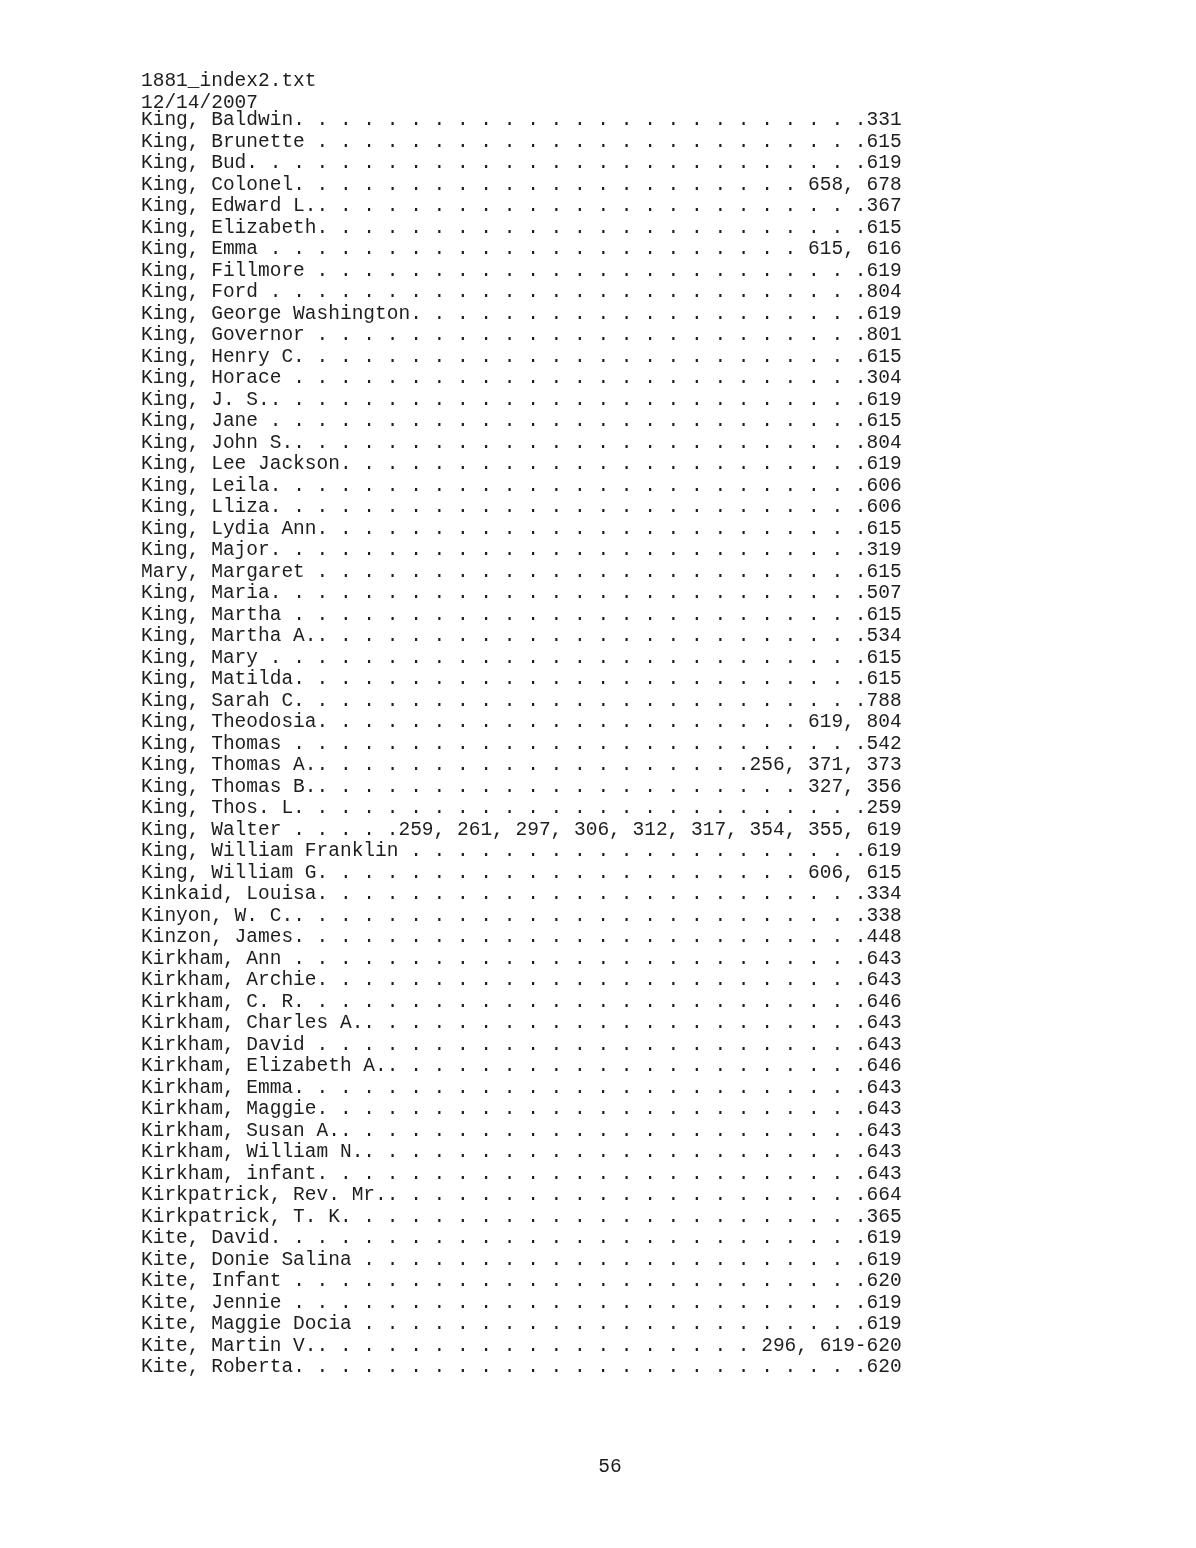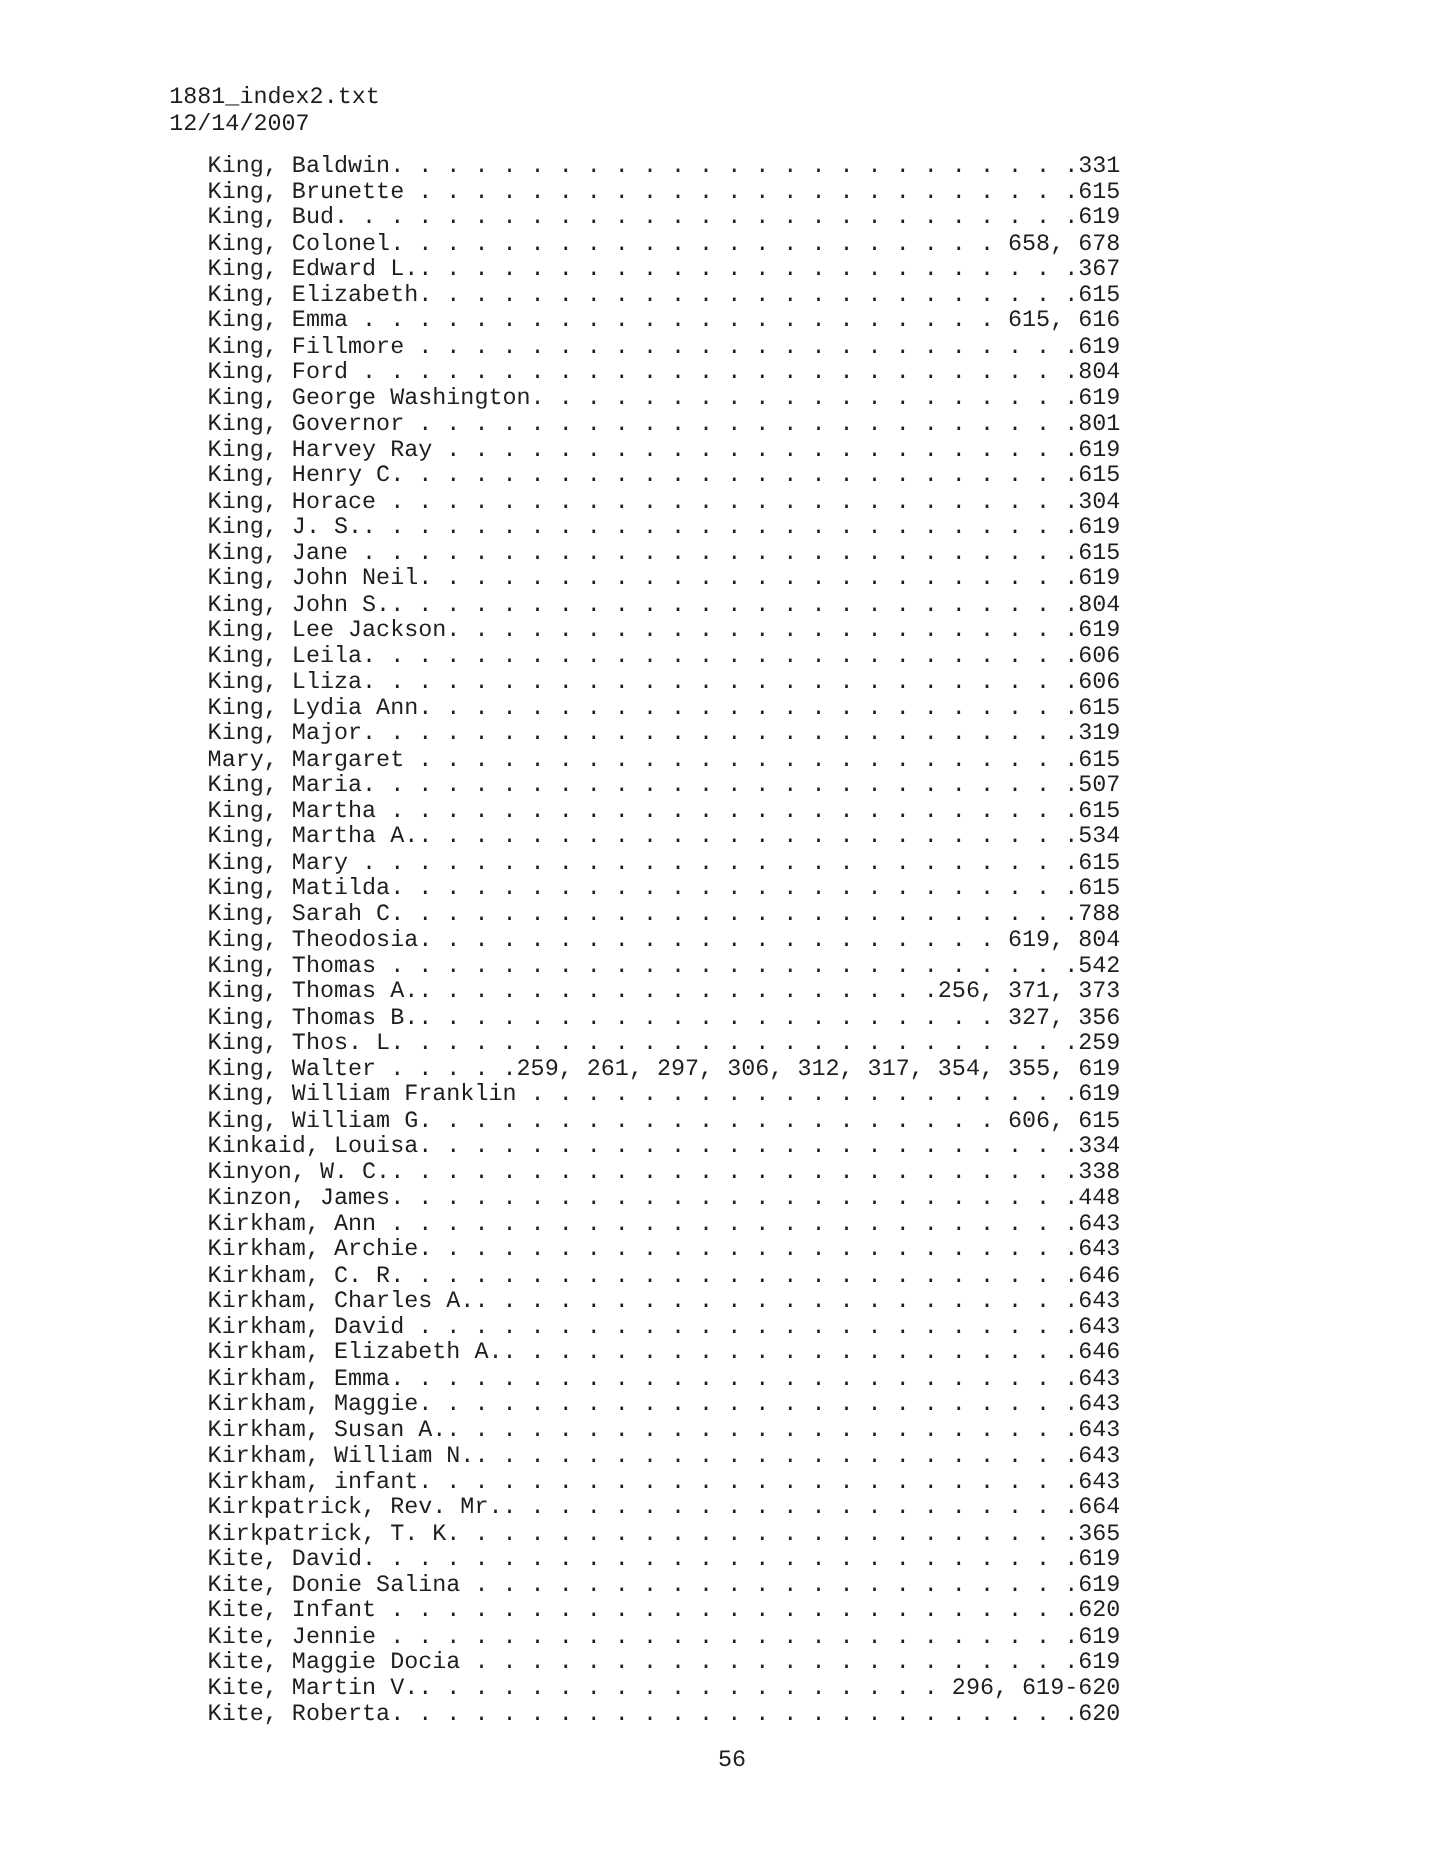--- a/index.html
+++ b/index.html
@@ -23,23 +23,22 @@
     width: 914px;
     display: flex;
     justify-content: space-between;
     line-height: 21.5px;
     white-space: pre;
     flex-direction: column;
   }
   .index {
     position: absolute;
     left: 141px;
-    top: 128px;
+    top: 110px;
     line-height: 21.5px;
-    margin-left: 32px;
   }
   .line {
     white-space: pre;
     height: 21.5px;
   }
   .footer {
     position: absolute;
     left: 12px;
     top: 1457px;
     width: 1196px;
@@ -60,26 +59,24 @@
     <div class="line"><span>King, Brunette</span><span> . . . . . . . . . . . . . . . . . . . . . . . .</span><span>615</span></div>
     <div class="line"><span>King, Bud</span><span>. . . . . . . . . . . . . . . . . . . . . . . . . . .</span><span>619</span></div>
     <div class="line"><span>King, Colonel</span><span>. . . . . . . . . . . . . . . . . . . . . . </span><span>658, 678</span></div>
     <div class="line"><span>King, Edward L.</span><span>. . . . . . . . . . . . . . . . . . . . . . . .</span><span>367</span></div>
     <div class="line"><span>King, Elizabeth</span><span>. . . . . . . . . . . . . . . . . . . . . . . .</span><span>615</span></div>
     <div class="line"><span>King, Emma</span><span> . . . . . . . . . . . . . . . . . . . . . . . </span><span>615, 616</span></div>
     <div class="line"><span>King, Fillmore</span><span> . . . . . . . . . . . . . . . . . . . . . . . .</span><span>619</span></div>
     <div class="line"><span>King, Ford</span><span> . . . . . . . . . . . . . . . . . . . . . . . . . .</span><span>804</span></div>
     <div class="line"><span>King, George Washington</span><span>. . . . . . . . . . . . . . . . . . . .</span><span>619</span></div>
     <div class="line"><span>King, Governor</span><span> . . . . . . . . . . . . . . . . . . . . . . . .</span><span>801</span></div>
-    <div class="line"><span>King, Harvey Ray</span><span> . . . . . . . . . . . . . . . . . . . . . . .</span><span>619</span></div>
     <div class="line"><span>King, Henry C.</span><span> . . . . . . . . . . . . . . . . . . . . . . . .</span><span>615</span></div>
     <div class="line"><span>King, Horace</span><span> . . . . . . . . . . . . . . . . . . . . . . . . .</span><span>304</span></div>
     <div class="line"><span>King, J. S.</span><span>. . . . . . . . . . . . . . . . . . . . . . . . . .</span><span>619</span></div>
     <div class="line"><span>King, Jane</span><span> . . . . . . . . . . . . . . . . . . . . . . . . . .</span><span>615</span></div>
-    <div class="line"><span>King, John Neil</span><span>. . . . . . . . . . . . . . . . . . . . . . . .</span><span>619</span></div>
     <div class="line"><span>King, John S.</span><span>. . . . . . . . . . . . . . . . . . . . . . . . .</span><span>804</span></div>
     <div class="line"><span>King, Lee Jackson</span><span>. . . . . . . . . . . . . . . . . . . . . . .</span><span>619</span></div>
     <div class="line"><span>King, Leila</span><span>. . . . . . . . . . . . . . . . . . . . . . . . . .</span><span>606</span></div>
     <div class="line"><span>King, Lliza</span><span>. . . . . . . . . . . . . . . . . . . . . . . . . .</span><span>606</span></div>
     <div class="line"><span>King, Lydia Ann</span><span>. . . . . . . . . . . . . . . . . . . . . . . .</span><span>615</span></div>
     <div class="line"><span>King, Major</span><span>. . . . . . . . . . . . . . . . . . . . . . . . . .</span><span>319</span></div>
     <div class="line"><span>Mary, Margaret</span><span> . . . . . . . . . . . . . . . . . . . . . . . .</span><span>615</span></div>
     <div class="line"><span>King, Maria</span><span>. . . . . . . . . . . . . . . . . . . . . . . . . .</span><span>507</span></div>
     <div class="line"><span>King, Martha</span><span> . . . . . . . . . . . . . . . . . . . . . . . . .</span><span>615</span></div>
     <div class="line"><span>King, Martha A.</span><span>. . . . . . . . . . . . . . . . . . . . . . . .</span><span>534</span></div>

